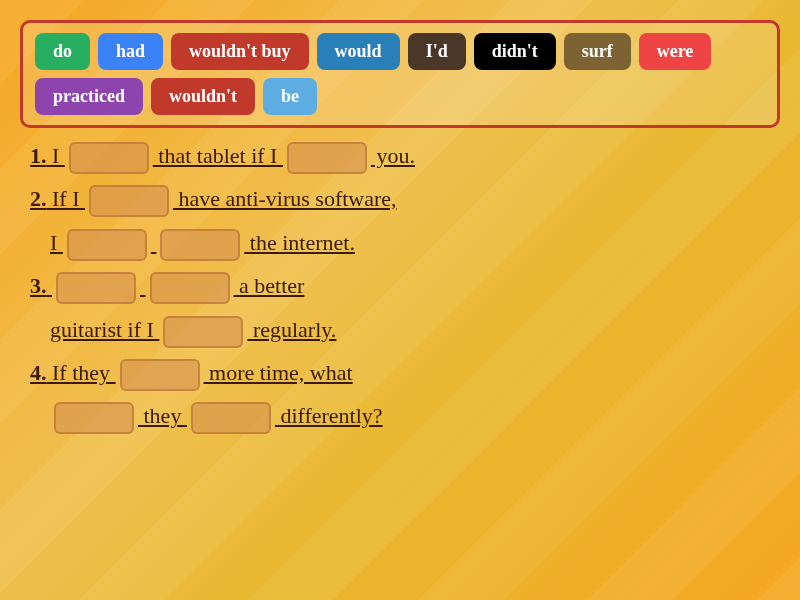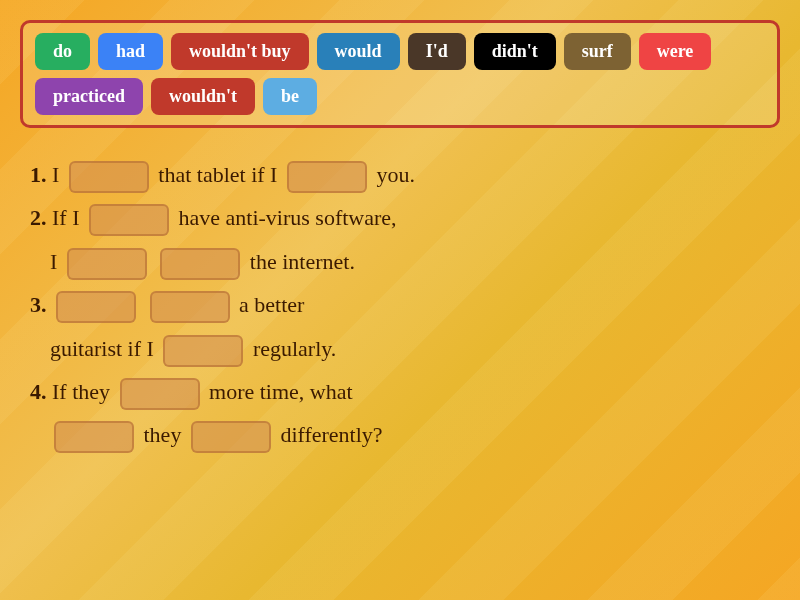--- a/index.html
+++ b/index.html
@@ -38,21 +38,21 @@
 
     
     .word-bank {
       border: 3px solid #c0392b;
       border-radius: 10px;
       background: rgba(255,255,255,0.15);
       padding: 10px 12px;
       display: flex;
       flex-wrap: wrap;
       gap: 8px;
-      margin-bottom: 28px;
+      margin-bottom: 9px;
     }
 
     .word-chip {
       border-radius: 8px;
       padding: 8px 18px;
       color: white;
       font-size: 18px;
       font-weight: bold;
       cursor: pointer;
       user-select: none;
@@ -73,20 +73,21 @@
     
     .sentences {
       font-size: 22px;
       color: #3b1a00;
       line-height: 1.7;
       padding-left: 10px;
     }
 
     .sentence {
       margin-bottom: 6px;
+      text-decoration: underline;
     }
 
     .blank {
       display: inline-block;
       width: 80px;
       height: 32px;
       background: rgba(210, 140, 80, 0.55);
       border-radius: 6px;
       border: 2px solid rgba(180, 110, 50, 0.6);
       vertical-align: middle;

